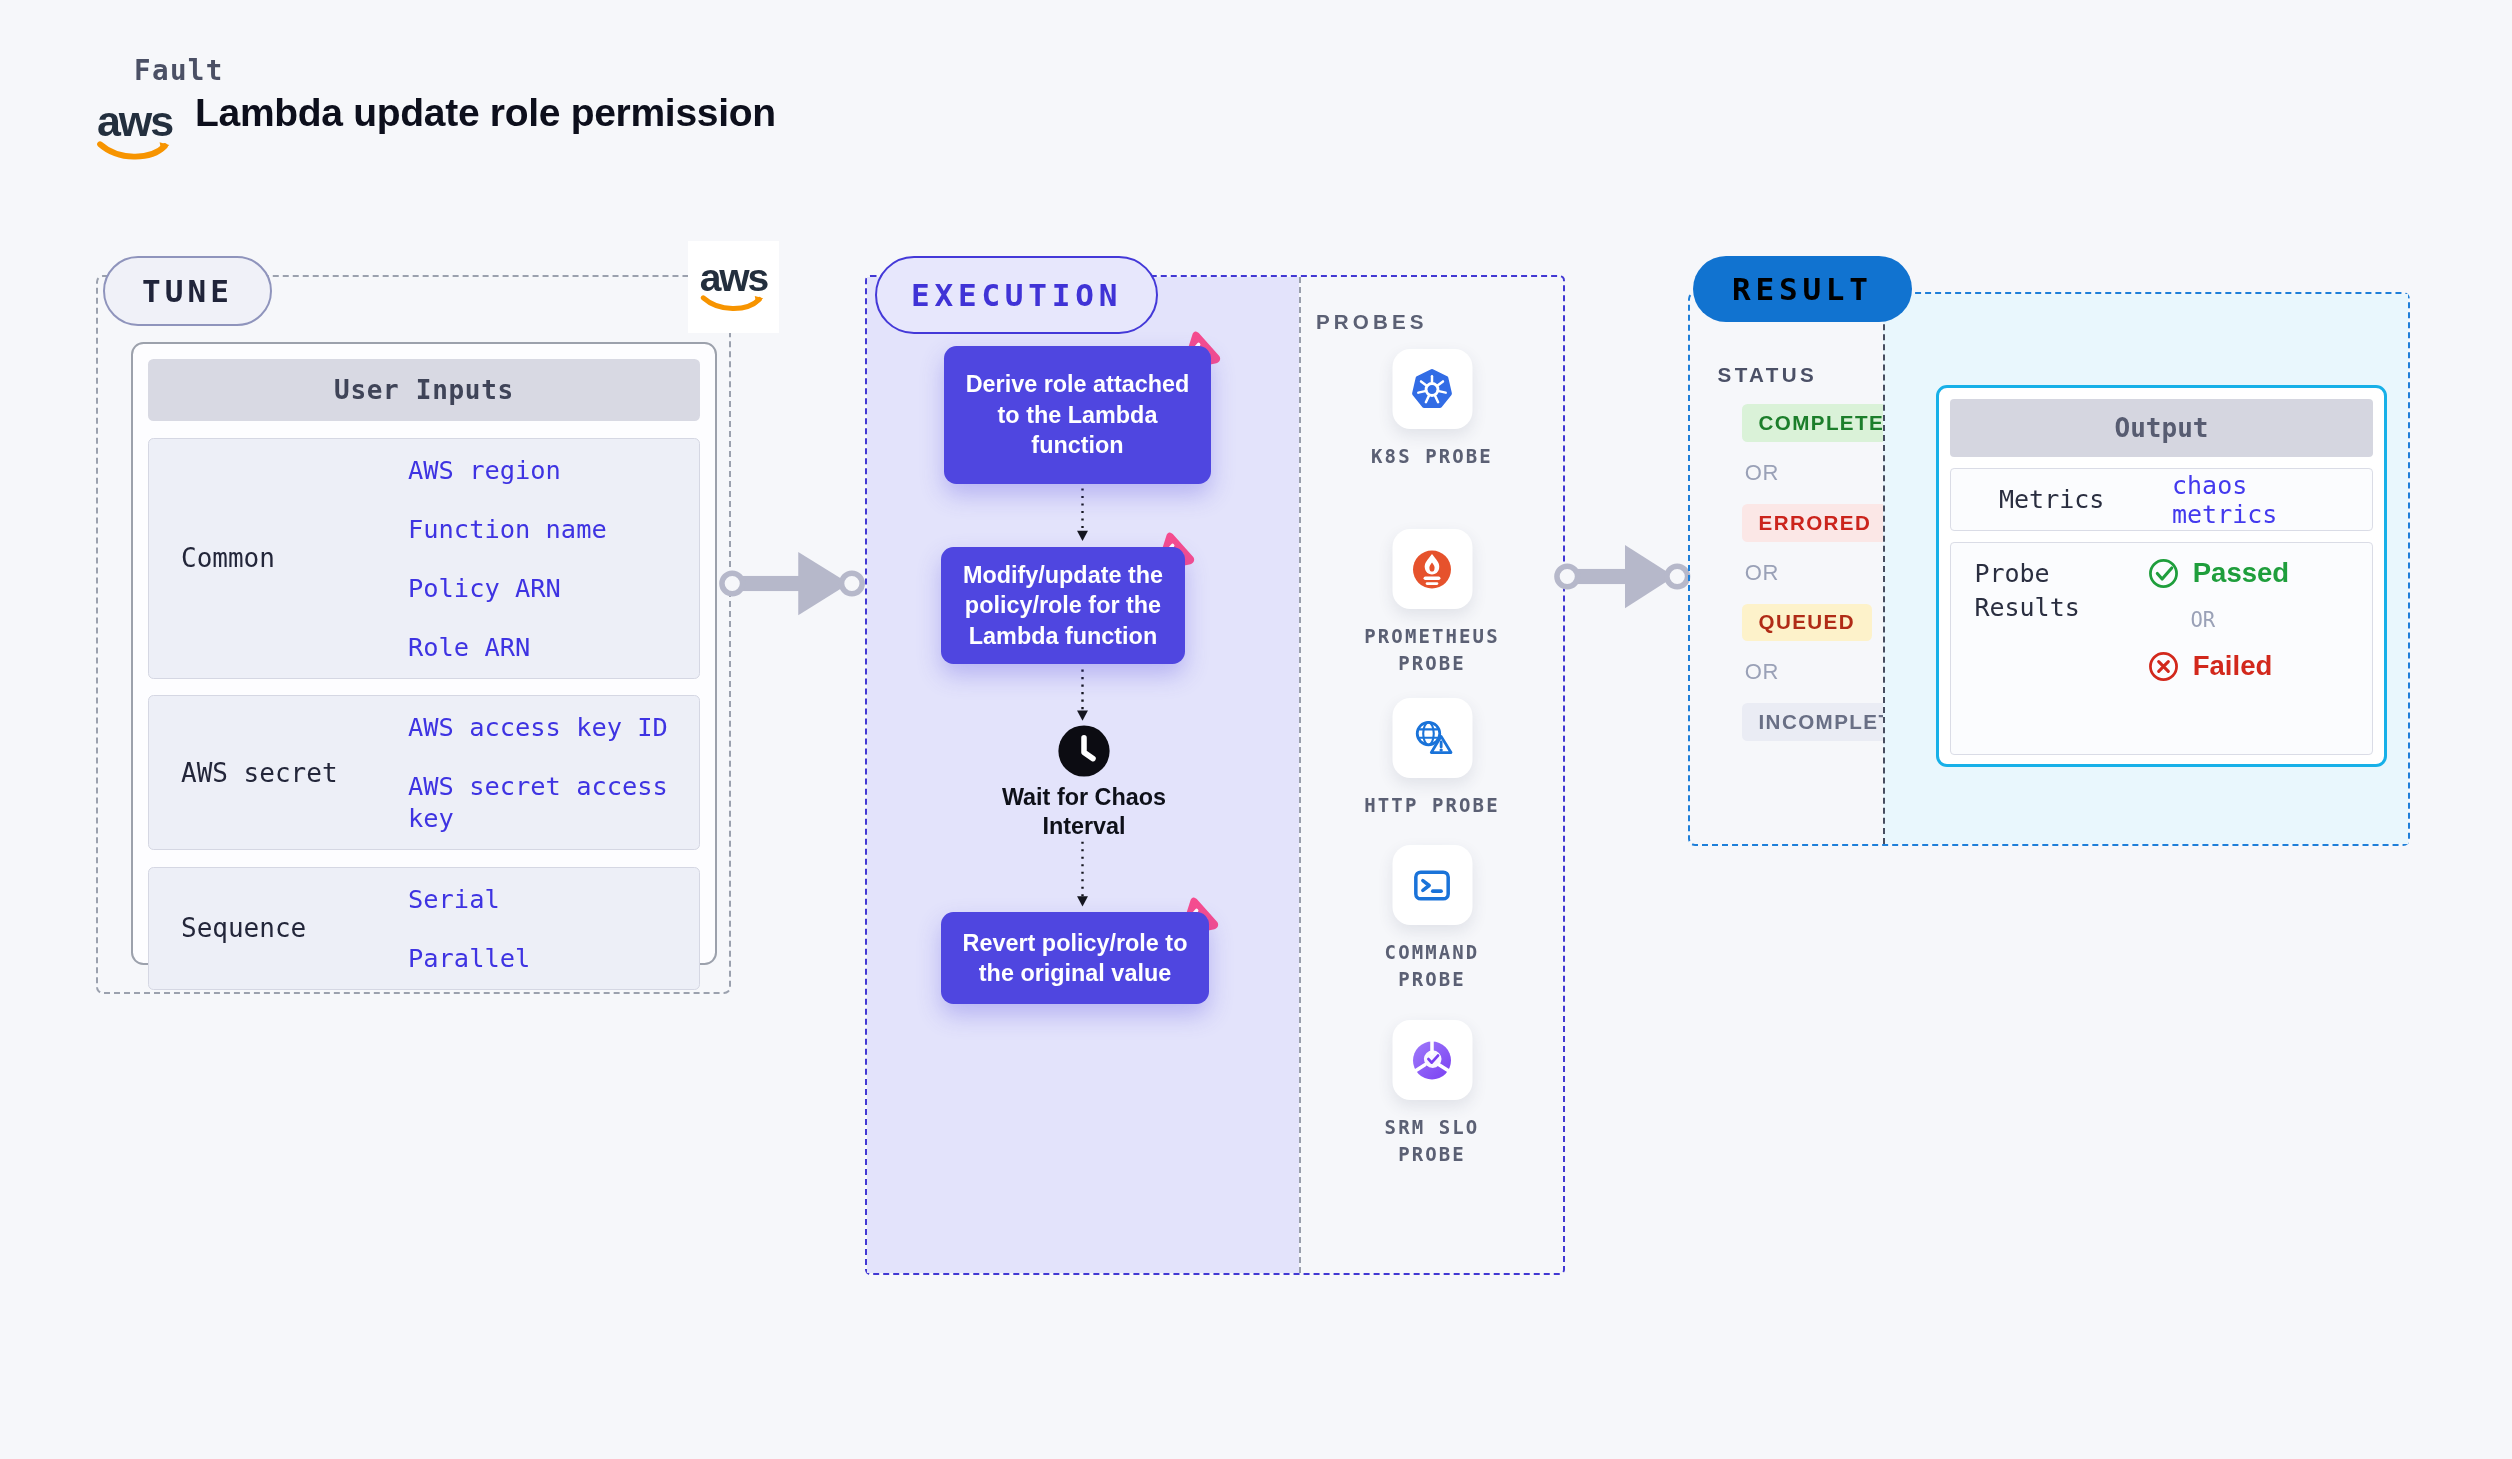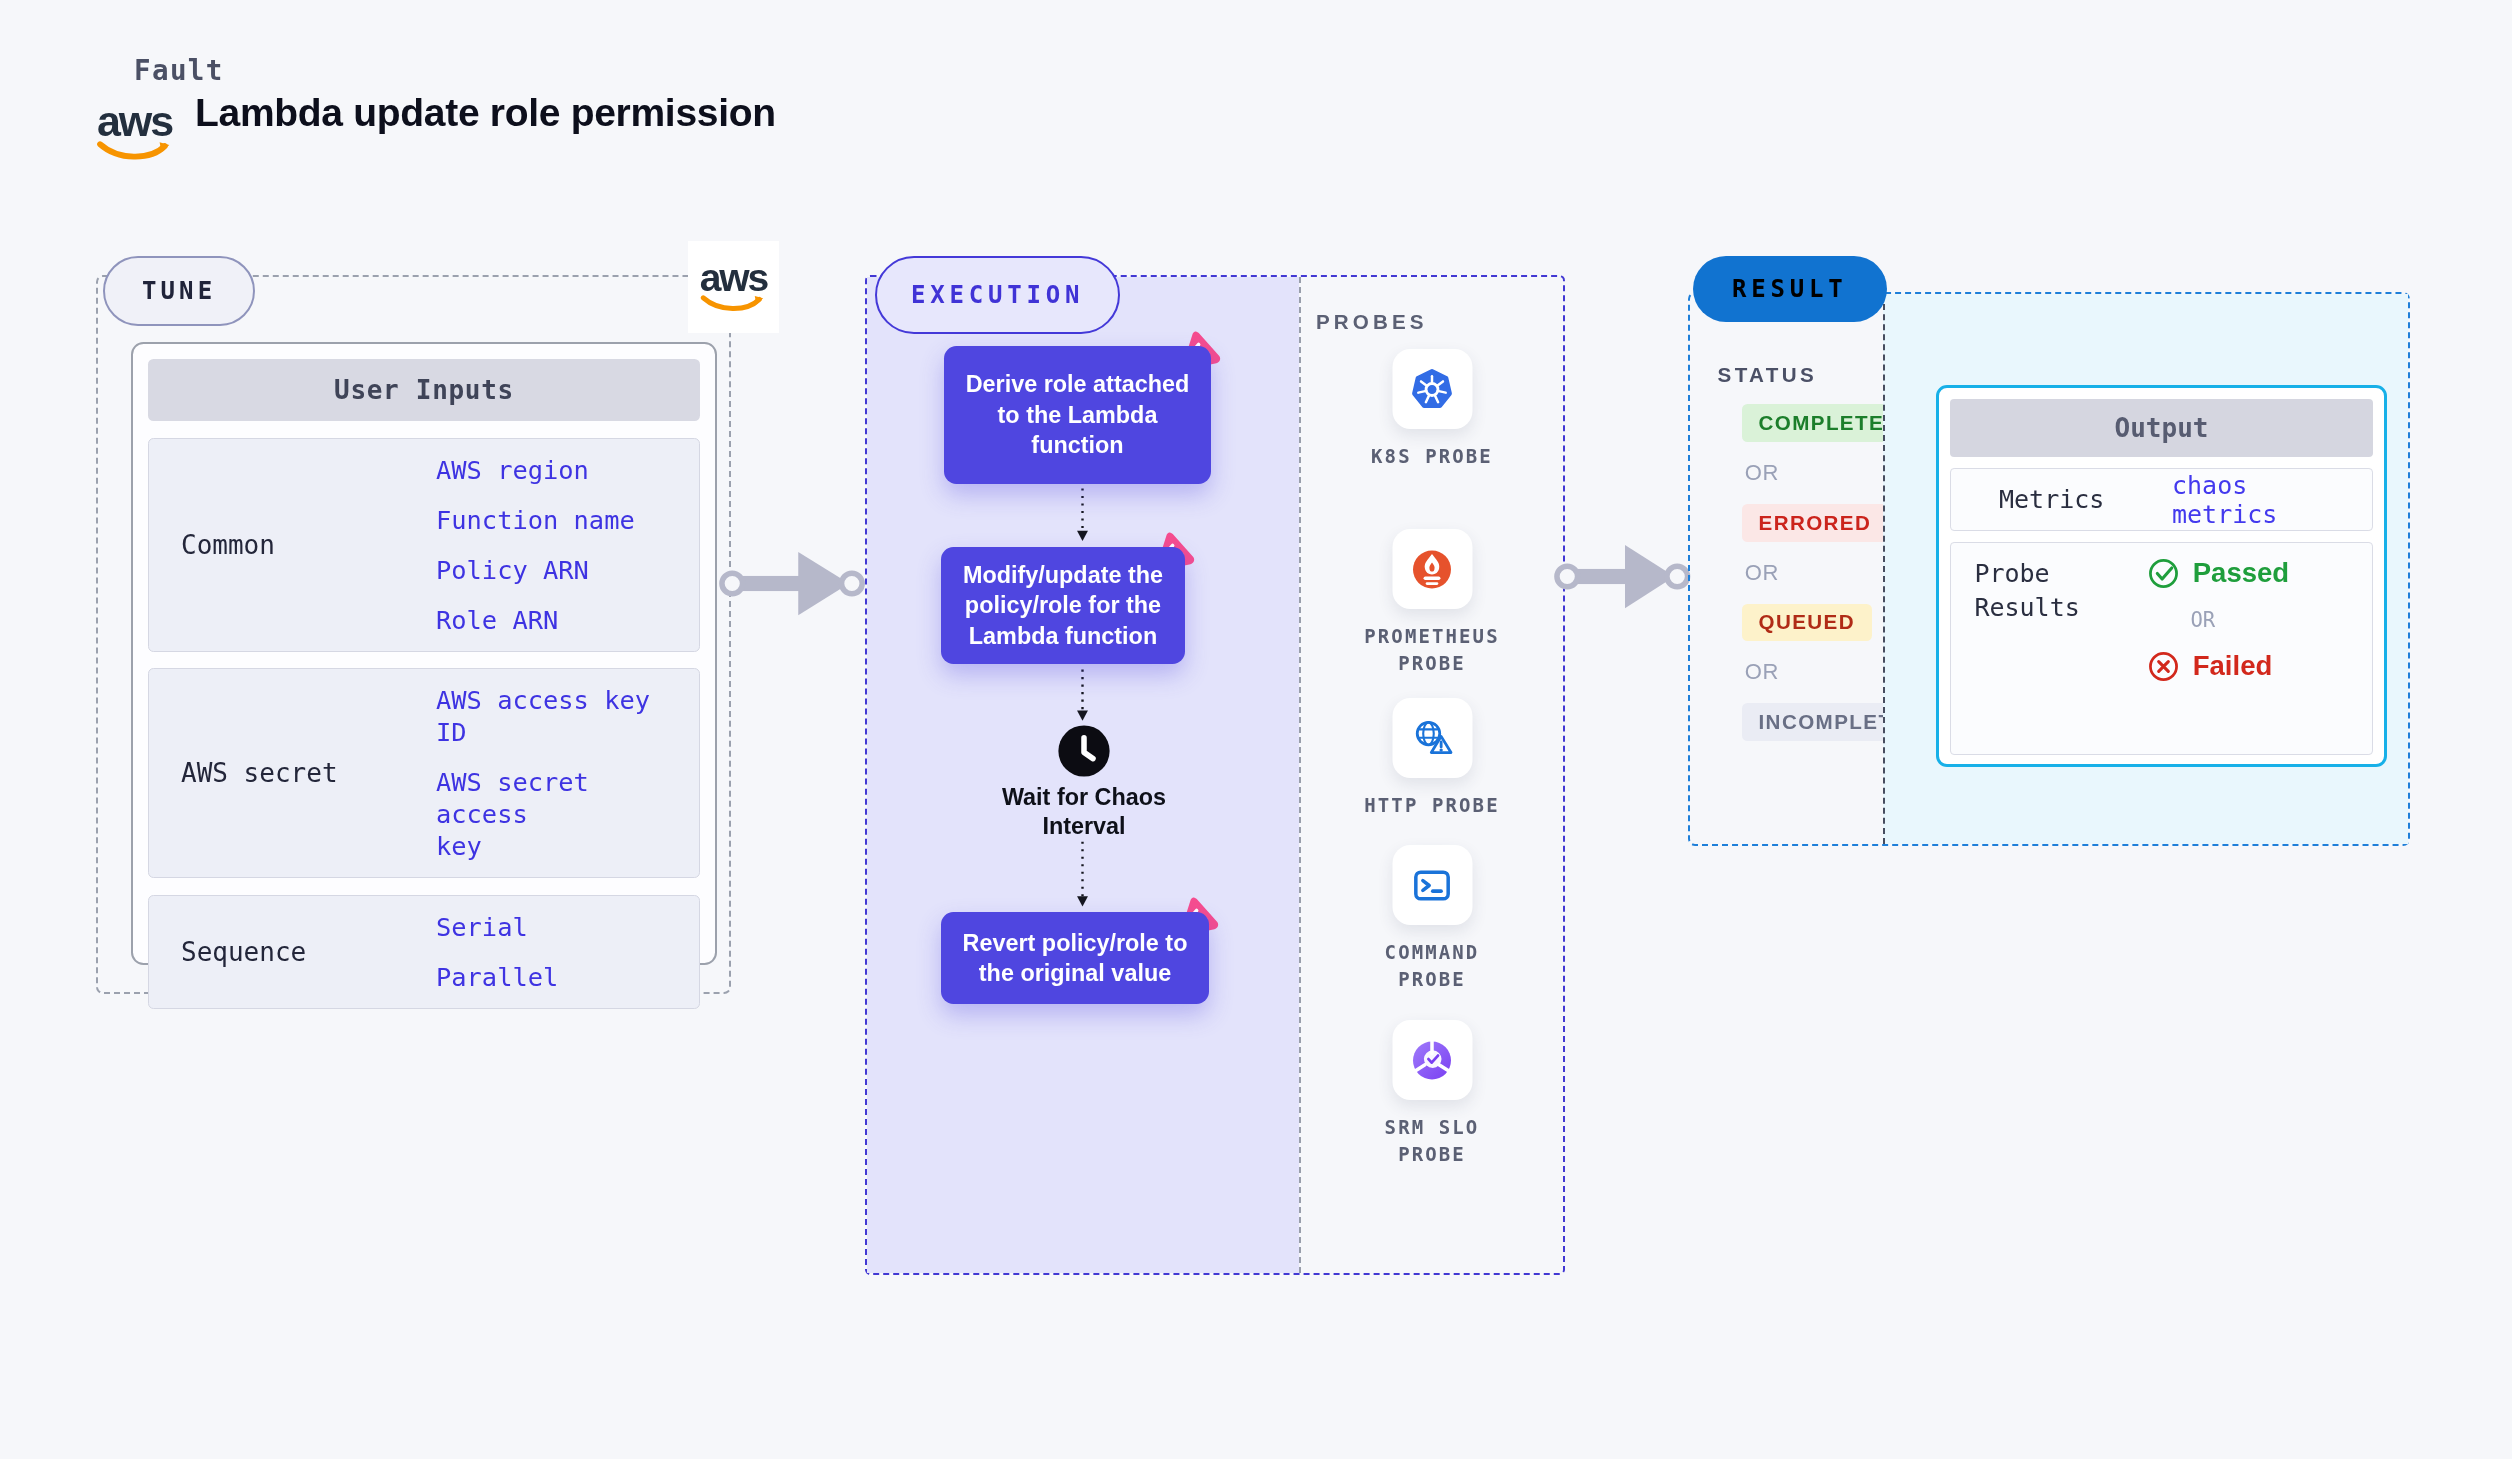--- a/index.html
+++ b/index.html
@@ -13,31 +13,31 @@
   .page-title{left:195px;top:91px;font:700 39px "Liberation Sans",sans-serif;color:#0D0F1C;letter-spacing:-0.3px;}
   .aws-logo{display:flex;flex-direction:column;align-items:center;}
   .aws-word{font:700 43px "Liberation Sans",sans-serif;color:#232F3E;letter-spacing:-2.1px;line-height:0.9;}
   .aws-main{left:91px;top:102px;width:87px;}
   .aws-tune{left:688px;top:241px;width:91px;height:92px;background:#FFFFFF;justify-content:center;}
   .aws-tune .aws-word{font-size:39px;}
 
   
   .tune-box{left:96px;top:275px;width:631px;height:715px;border:2.1px dashed #9BA1AE;border-radius:6.9px;}
   .badge-pill{height:66px;display:flex;align-items:center;border-radius:41px;
-              font-family:"DejaVu Sans Mono",monospace;font-weight:700;font-size:24px;}
+              font-family:"DejaVu Sans Mono",monospace;font-weight:700;font-size:31px;}
   .tune-badge{left:103px;top:256px;padding:0 37px;background:#F0F1F8;border:2.8px solid #8F94BC;
               color:#20243A;letter-spacing:4.1px;}
   .ui-card{left:131px;top:342px;width:586px;height:623px;background:#FDFDFF;border:2.1px solid #9CA1AC;
            border-radius:12.4px;padding:15px;box-sizing:border-box;}
   .ui-header{height:62px;background:#D8D9E3;border-radius:5.5px;display:flex;align-items:center;justify-content:center;
              font:700 26px "DejaVu Sans Mono",monospace;color:#3F4458;letter-spacing:0.7px;margin-bottom:16.5px;}
   .ui-row{display:flex;align-items:center;background:#EDEFF7;border:1.4px solid #D5D7E3;border-radius:5.5px;
           padding:15px 12.4px 15px 32px;margin-bottom:16.5px;box-sizing:border-box;}
   .ui-row-label{width:227px;flex:none;font:400 26px "DejaVu Sans Mono",monospace;color:#23263A;}
-  .ui-links{display:flex;flex-direction:column;gap:18px;margin-left:28px;}
+  .ui-links{display:flex;flex-direction:column;gap:27px;}
   .ui-link{font:400 25.4px "DejaVu Sans Mono",monospace;color:#3E33E2;line-height:32px;max-width:282px;cursor:pointer;}
 
   
   .flow-arrow{overflow:visible;}
 
   
   .exec-box{left:865px;top:275px;width:696px;height:996px;border:2.8px dashed #4238D3;border-radius:5.5px;}
   .exec-left{position:absolute;left:0;top:0;bottom:0;width:432px;background:#E3E3FB;}
   .probes-panel{position:absolute;left:432px;top:0;bottom:0;right:0;border-left:2.1px dashed #989EAB;}
   .exec-badge{left:875px;top:256px;padding:4px 34px;background:#E7E7FC;border:2.8px solid #4439D8;

